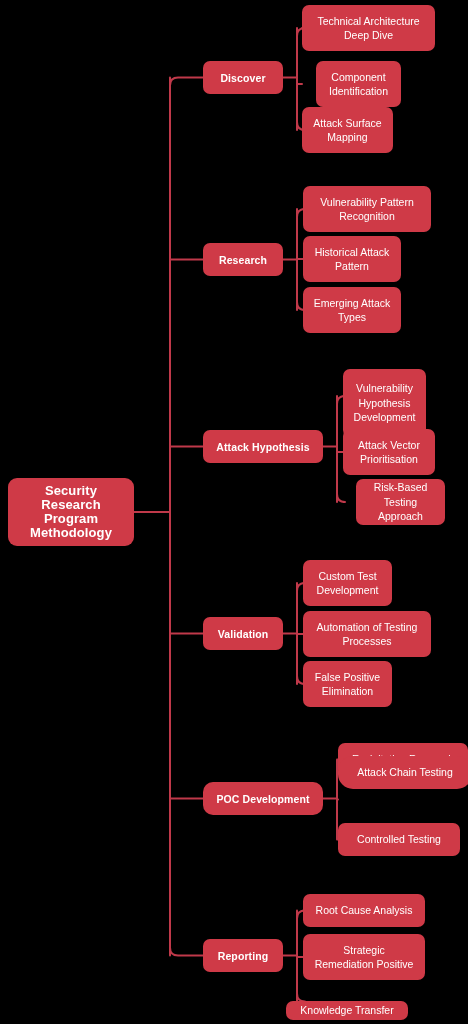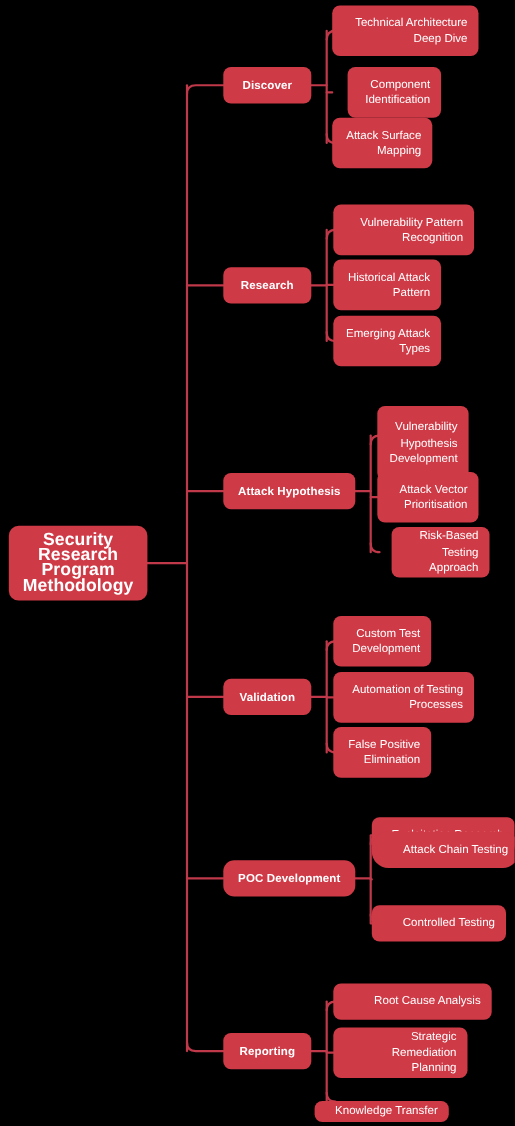--- a/index.html
+++ b/index.html
@@ -33,38 +33,38 @@
     border-radius: 7px;
     color: #ffffff;
     display: flex;
     align-items: center;
     overflow: hidden;
   }
   .node.root {
     justify-content: center;
     text-align: center;
     font-weight: bold;
-    font-size: 16px;
+    font-size: 13px;
     line-height: 14px;
     letter-spacing: 0.1px;
     padding: 6px 8px;
     border-radius: 9px;
   }
   .node.branch {
     justify-content: center;
     text-align: center;
     font-weight: bold;
     font-size: 10.5px;
     line-height: 14px;
     letter-spacing: 0.1px;
     padding: 5px 8px;
   }
   .node.leaf {
     justify-content: flex-start;
-    text-align: right;
+    text-align: center;
     font-weight: normal;
     font-size: 10.5px;
     line-height: 14.5px;
     padding: 6px 10px;
   }
   .node span {
     display: block;
     width: 100%;
   }
 </style>
@@ -174,24 +174,24 @@
       </div>
       <div class="node leaf" style="left: 338px; top: 756px; width: 134px; height: 33px; border-radius: 15px;">
         <span>Attack Chain Testing</span>
       </div>
       <div class="node leaf" style="left: 338px; top: 823px; width: 122px; height: 33px;">
         <span>Controlled Testing</span>
       </div>
       <div class="node branch" style="left: 203px; top: 939px; width: 80px; height: 33px;">
         <span>Reporting</span>
       </div>
-      <div class="node leaf" style="left: 303px; top: 894px; width: 144px; height: 33px;">
+      <div class="node leaf" style="left: 303px; top: 894px; width: 122px; height: 33px;">
         <span>Root Cause Analysis</span>
       </div>
       <div class="node leaf" style="left: 303px; top: 934px; width: 122px; height: 46px;">
-        <span>Strategic Remediation Planning</span>
+        <span>Strategic Remediation Positive</span>
       </div>
       <div class="node leaf" style="left: 286px; top: 985px; width: 122px; height: 19px; margin-top: 16px;">
         <span>Knowledge Transfer</span>
       </div>
     </div>
 
 </div>
 
 </body></html>

